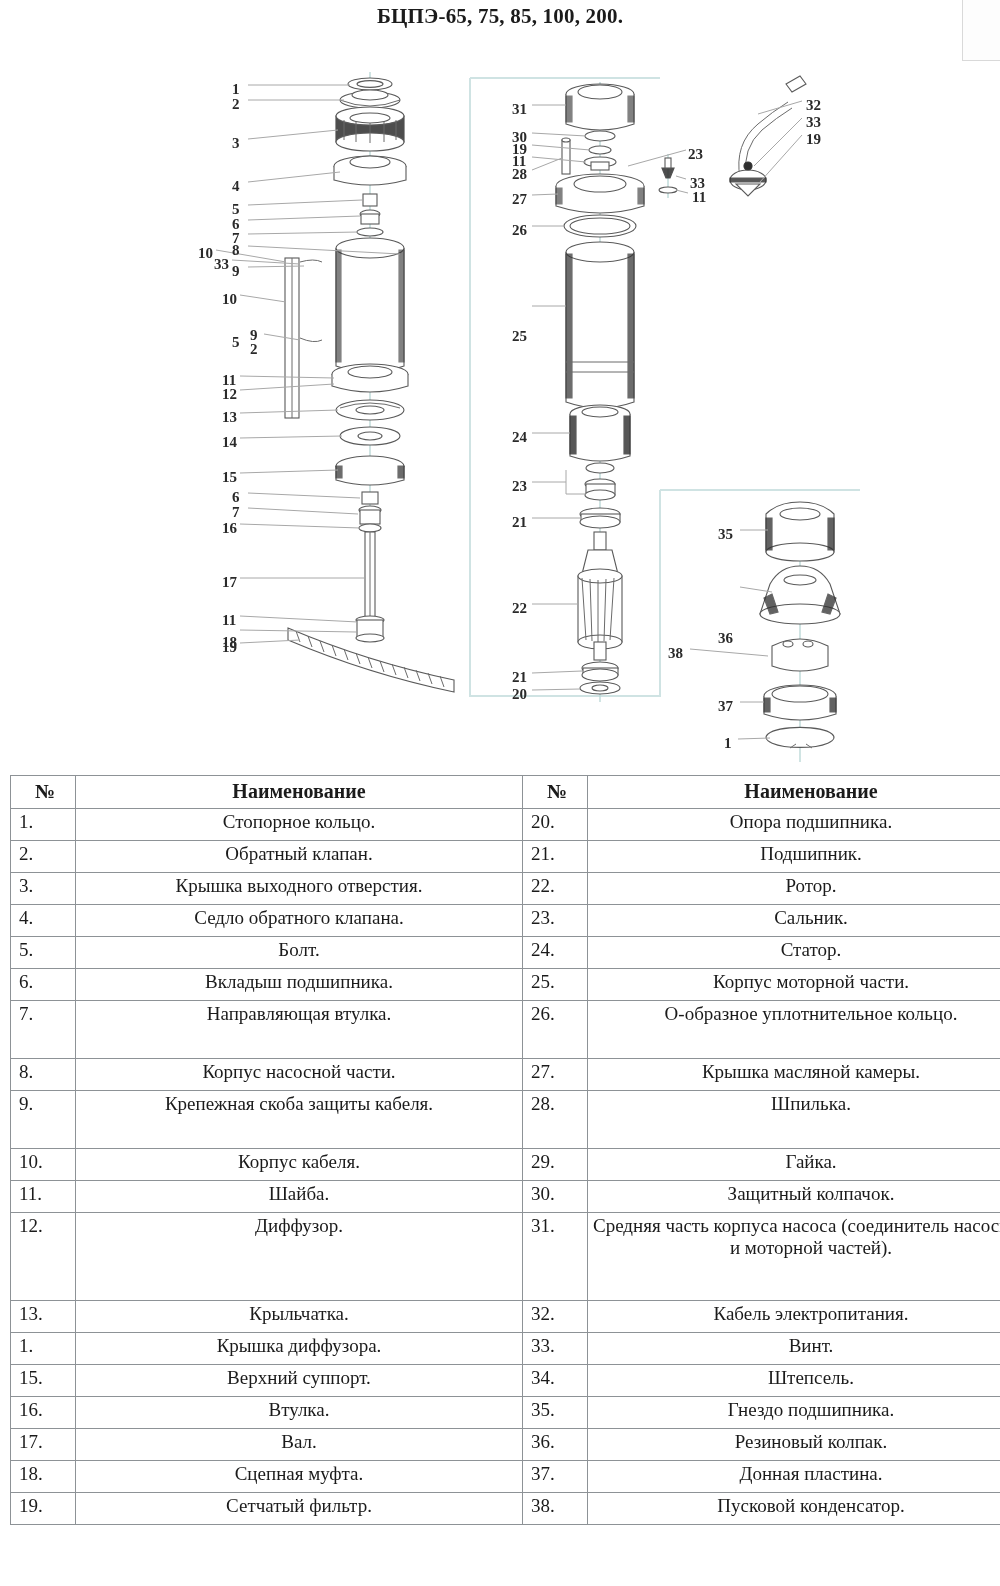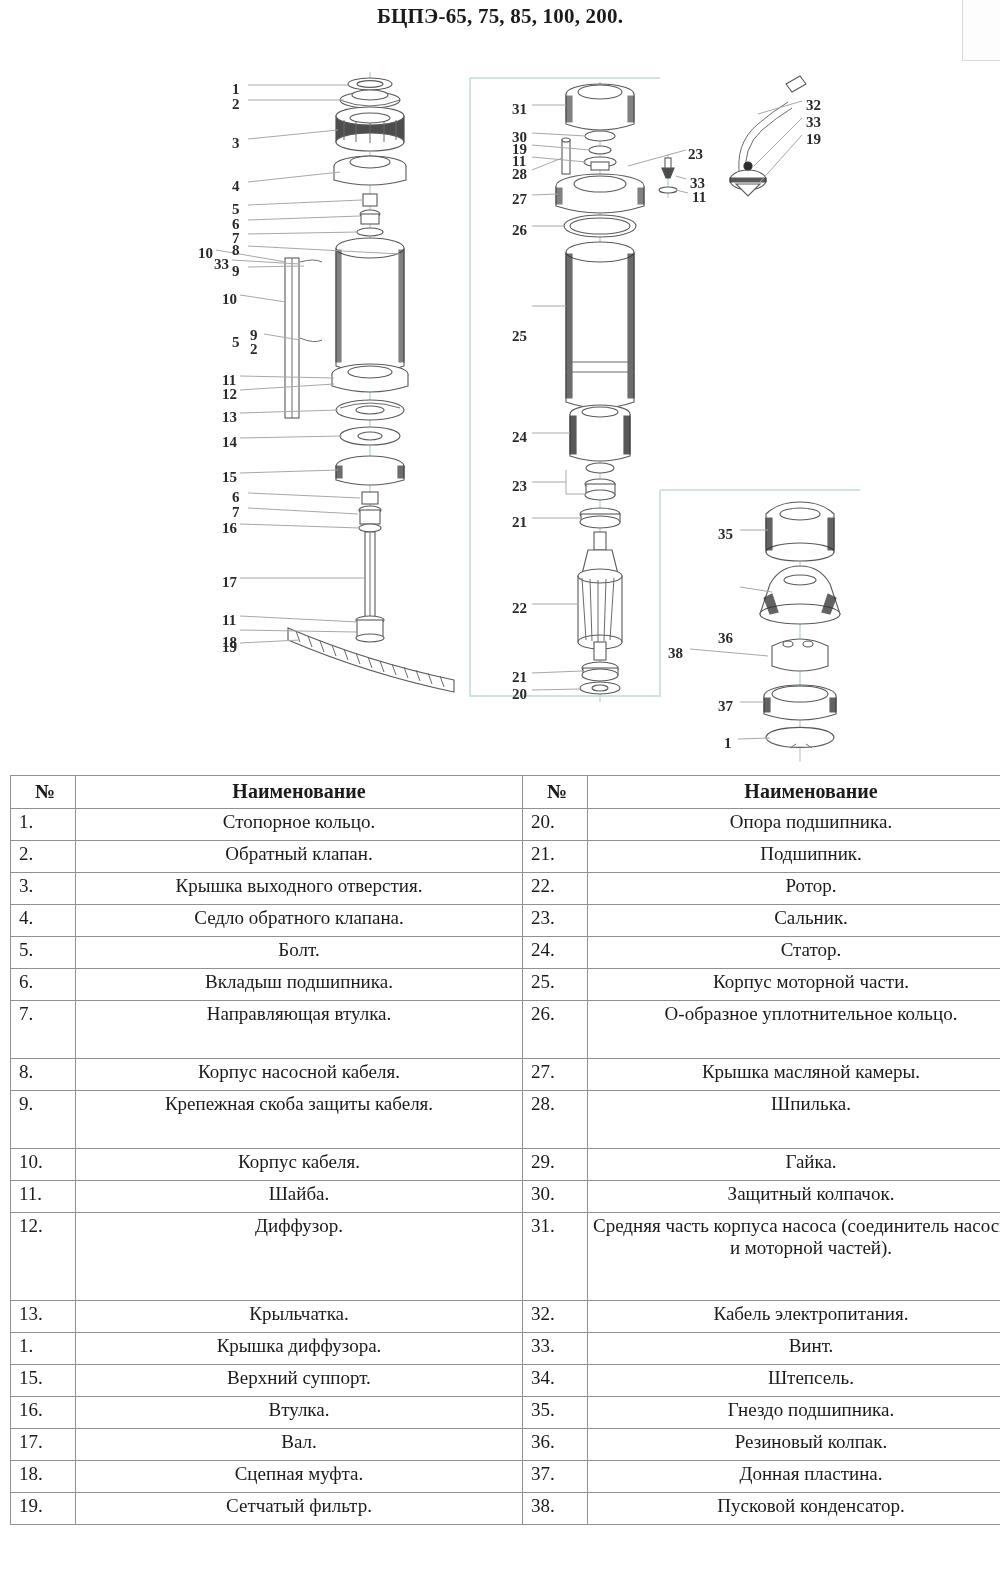--- a/index.html
+++ b/index.html
@@ -487,21 +487,21 @@
         <td class="cell-name">Корпус моторной части.</td>
       </tr>
       <tr style="height: 58px;">
         <td class="cell-num">7.</td>
         <td class="cell-name">Направляющая втулка.</td>
         <td class="cell-num">26.</td>
         <td class="cell-name">О-образное уплотнительное кольцо.</td>
       </tr>
       <tr style="height: 32px;">
         <td class="cell-num">8.</td>
-        <td class="cell-name">Корпус насосной кабеля.</td>
+        <td class="cell-name">Корпус насосной части.</td>
         <td class="cell-num">27.</td>
         <td class="cell-name">Крышка масляной камеры.</td>
       </tr>
       <tr style="height: 58px;">
         <td class="cell-num">9.</td>
         <td class="cell-name">Крепежная скоба защиты кабеля.</td>
         <td class="cell-num">28.</td>
         <td class="cell-name">Шпилька.</td>
       </tr>
       <tr style="height: 32px;">

